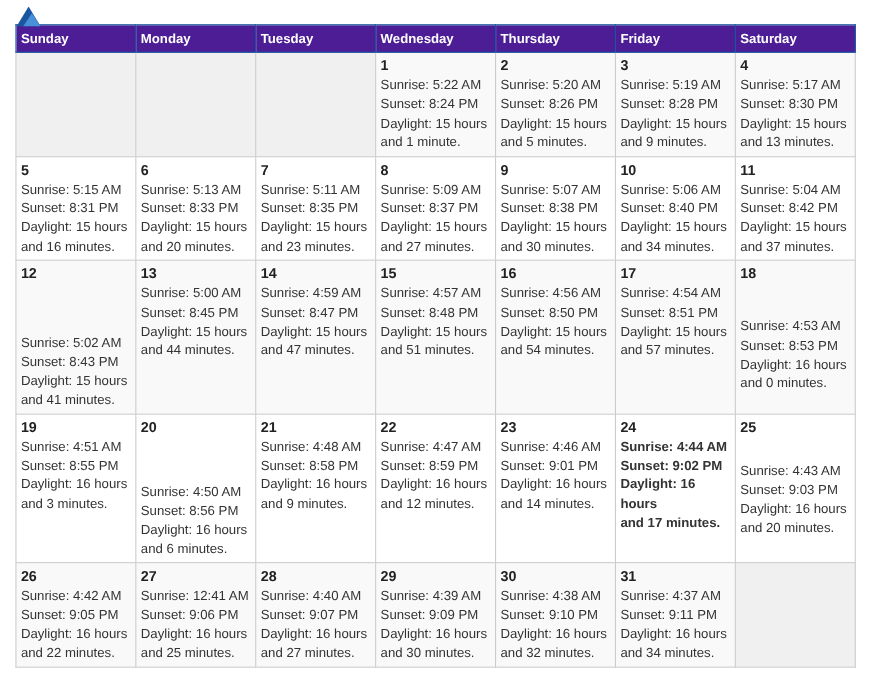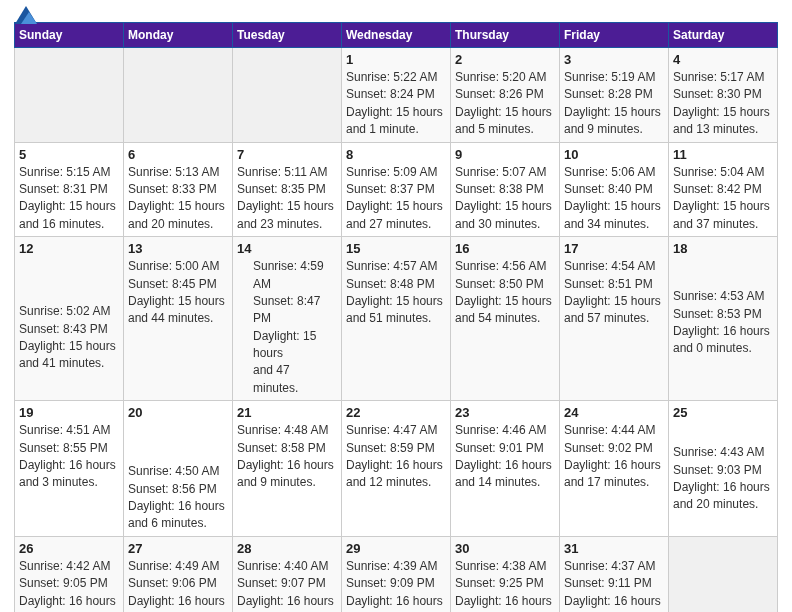--- a/index.html
+++ b/index.html
@@ -219,21 +219,21 @@
           </td>
           <td>
             <span class="day-num">13</span>
             <div class="day-detail" style="white-space: pre-line;">Sunrise: 5:00 AM
 Sunset: 8:45 PM
 Daylight: 15 hours
 and 44 minutes.</div>
           </td>
           <td>
             <span class="day-num">14</span>
-            <div class="day-detail" style="white-space: pre-line; margin-left: 16px;">Sunrise: 4:59 AM
+            <div class="day-detail" style="white-space: pre-line;">Sunrise: 4:59 AM
 Sunset: 8:47 PM
 Daylight: 15 hours
 and 47 minutes.</div>
           </td>
           <td>
             <span class="day-num">15</span>
             <div class="day-detail" style="white-space: pre-line;">Sunrise: 4:57 AM
 Sunset: 8:48 PM
 Daylight: 15 hours
 and 51 minutes.</div>
@@ -291,21 +291,21 @@
           </td>
           <td>
             <span class="day-num">23</span>
             <div class="day-detail" style="white-space: pre-line;">Sunrise: 4:46 AM
 Sunset: 9:01 PM
 Daylight: 16 hours
 and 14 minutes.</div>
           </td>
           <td>
             <span class="day-num">24</span>
-            <div class="day-detail" style="white-space: pre-line;">Sunrise: 4:44 AM
+            <div class="day-detail" style="white-space: pre-line; font-weight: bold;">Sunrise: 4:44 AM
 Sunset: 9:02 PM
 Daylight: 16 hours
 and 17 minutes.</div>
           </td>
           <td>
             <span class="day-num">25</span>
             <div class="day-detail" style="white-space: pre-line; margin-top: 24px;">Sunrise: 4:43 AM
 Sunset: 9:03 PM
 Daylight: 16 hours
 and 20 minutes.</div>
@@ -314,21 +314,21 @@
         <tr>
           <td>
             <span class="day-num">26</span>
             <div class="day-detail" style="white-space: pre-line;">Sunrise: 4:42 AM
 Sunset: 9:05 PM
 Daylight: 16 hours
 and 22 minutes.</div>
           </td>
           <td>
             <span class="day-num">27</span>
-            <div class="day-detail" style="white-space: pre-line;">Sunrise: 4:49 AM
+            <div class="day-detail" style="white-space: pre-line;">Sunrise: 12:41 AM
 Sunset: 9:06 PM
 Daylight: 16 hours
 and 25 minutes.</div>
           </td>
           <td>
             <span class="day-num">28</span>
             <div class="day-detail" style="white-space: pre-line;">Sunrise: 4:40 AM
 Sunset: 9:07 PM
 Daylight: 16 hours
 and 27 minutes.</div>
@@ -336,21 +336,21 @@
           <td>
             <span class="day-num">29</span>
             <div class="day-detail" style="white-space: pre-line;">Sunrise: 4:39 AM
 Sunset: 9:09 PM
 Daylight: 16 hours
 and 30 minutes.</div>
           </td>
           <td>
             <span class="day-num">30</span>
             <div class="day-detail" style="white-space: pre-line;">Sunrise: 4:38 AM
-Sunset: 9:25 PM
+Sunset: 9:10 PM
 Daylight: 16 hours
 and 32 minutes.</div>
           </td>
           <td>
             <span class="day-num">31</span>
             <div class="day-detail" style="white-space: pre-line;">Sunrise: 4:37 AM
 Sunset: 9:11 PM
 Daylight: 16 hours
 and 34 minutes.</div>
           </td>

